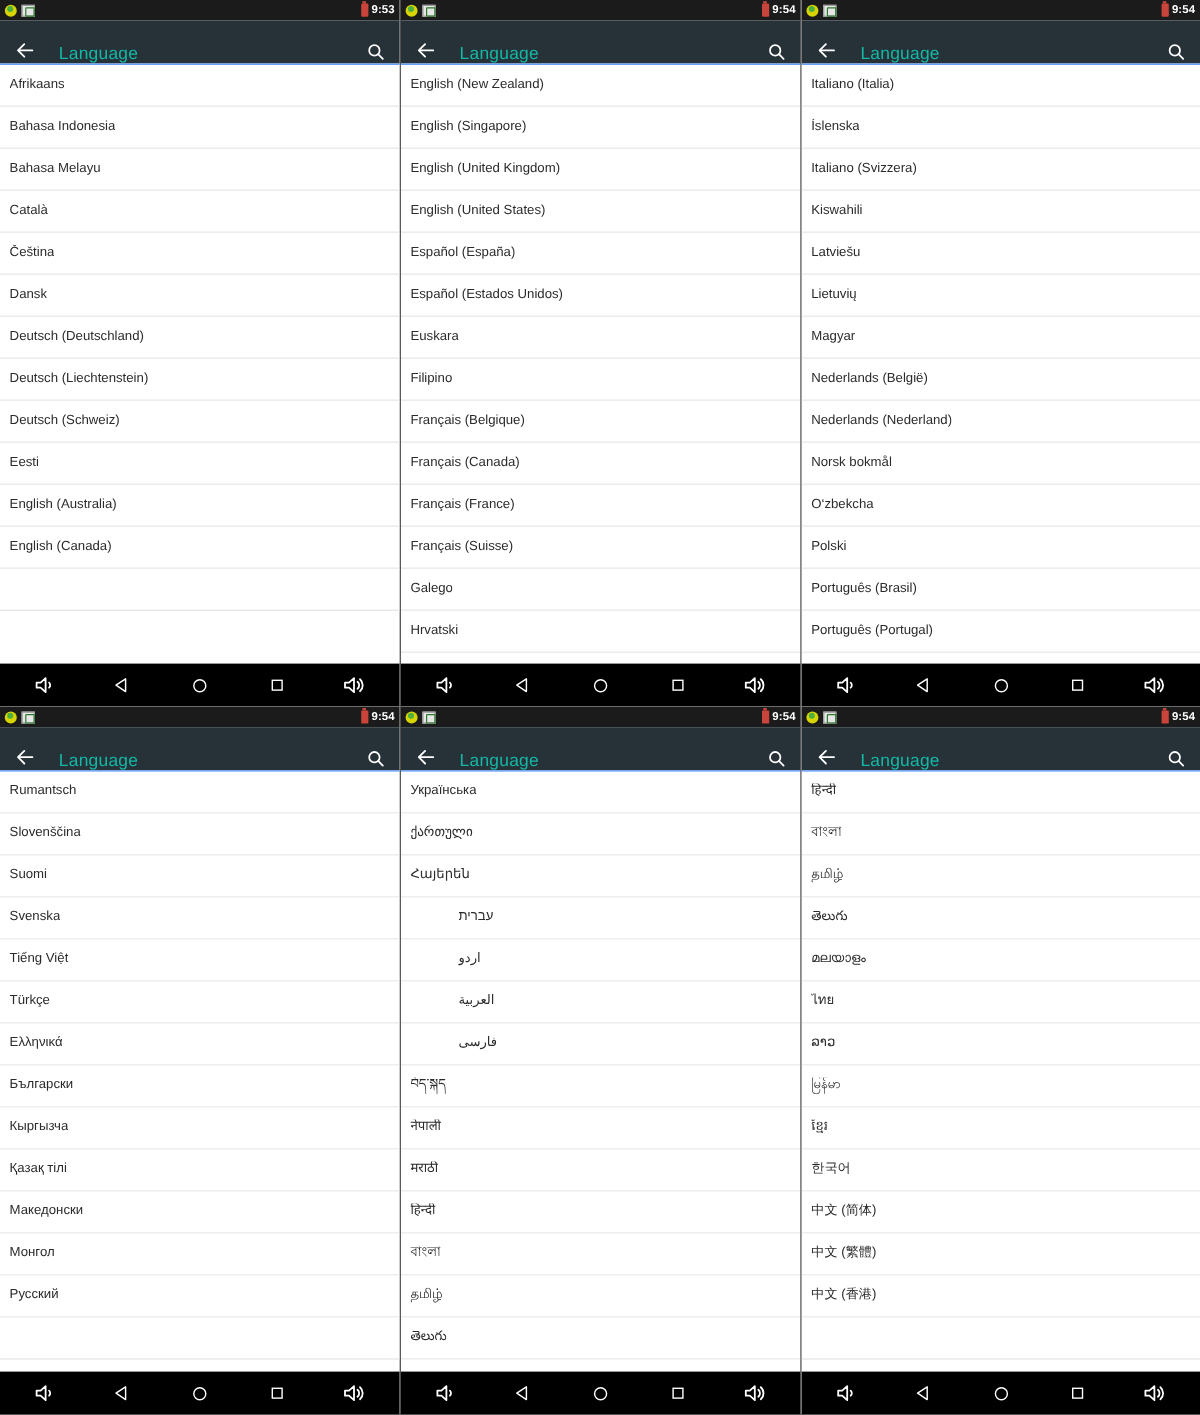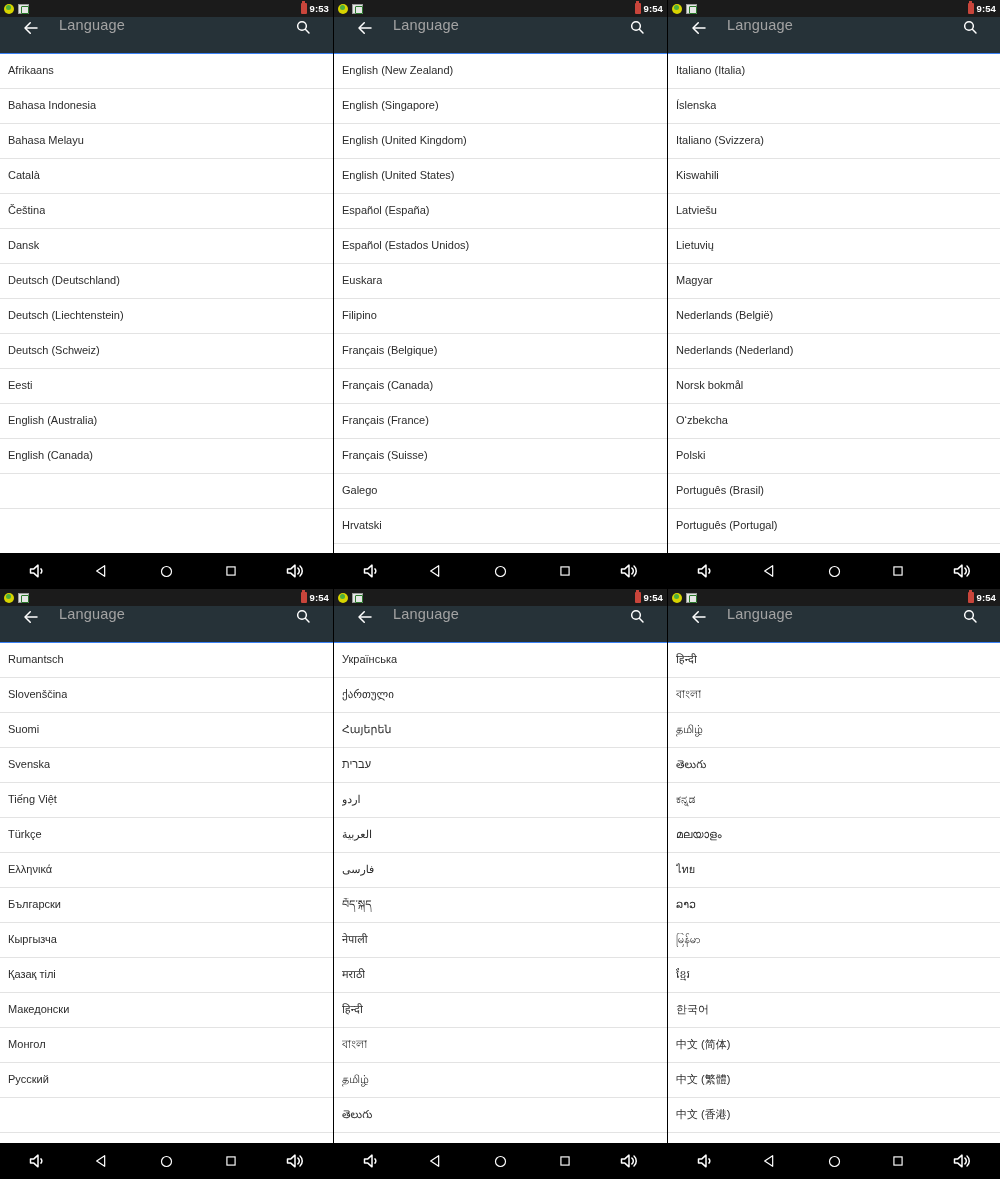--- a/index.html
+++ b/index.html
@@ -73,23 +73,23 @@
     width:3px; height:2px; background:#c9453b;
   }
   .sb-time { font-size: 9.5px; font-weight: bold; letter-spacing: 0.1px; }
 
   
   .toolbar {
     height: 36px;
     flex: 0 0 36px;
     background: #263238;
     display: flex;
-    align-items: flex-start;
-    padding: 0 20px;
-    color: #a3a3a3;
+    align-items: flex-end;
+    padding: 0 10px;
+    color: #14b8a6;
   }
   .tb-back { width: 22px; height: 22px; display:flex; align-items:center; justify-content:center; cursor: pointer; }
   .tb-title {
     font-size: 14.5px;
     margin-left: 17px;
     letter-spacing: 0.2px;
     white-space: nowrap;
   }
   .tb-spacer { flex: 1 1 auto; }
   .tb-search { width: 20px; height: 20px; display:flex; align-items:center; justify-content:center; cursor: pointer; }
@@ -111,21 +111,21 @@
     background: #fff;
     cursor: pointer;
   }
   .row-label {
     font-size: 11px;
     color: #2b2b2b;
     line-height: 1.2;
     white-space: nowrap;
     overflow: hidden;
   }
-  .row-label.rtl { direction: rtl; unicode-bidi: isolate; }
+  .row-label.rtl { direction: rtl; unicode-bidi: isolate; margin-left: 40px; }
 
   
   .navbar {
     height: 36px;
     flex: 0 0 36px;
     background: #000000;
     display: flex;
     align-items: center;
     justify-content: space-around;
     padding: 0 6px;
@@ -687,23 +687,20 @@
         <div class="row">
           <div class="row-label">বাংলা</div>
         </div>
         <div class="row">
           <div class="row-label">தமிழ்</div>
         </div>
         <div class="row">
           <div class="row-label">తెలుగు</div>
         </div>
         <div class="row">
-          <div class="row-label">ಕನ್ನಡ</div>
-        </div>
-        <div class="row">
           <div class="row-label">മലയാളം</div>
         </div>
         <div class="row">
           <div class="row-label">ไทย</div>
         </div>
         <div class="row">
           <div class="row-label">ລາວ</div>
         </div>
         <div class="row">
           <div class="row-label">မြန်မာ</div>

